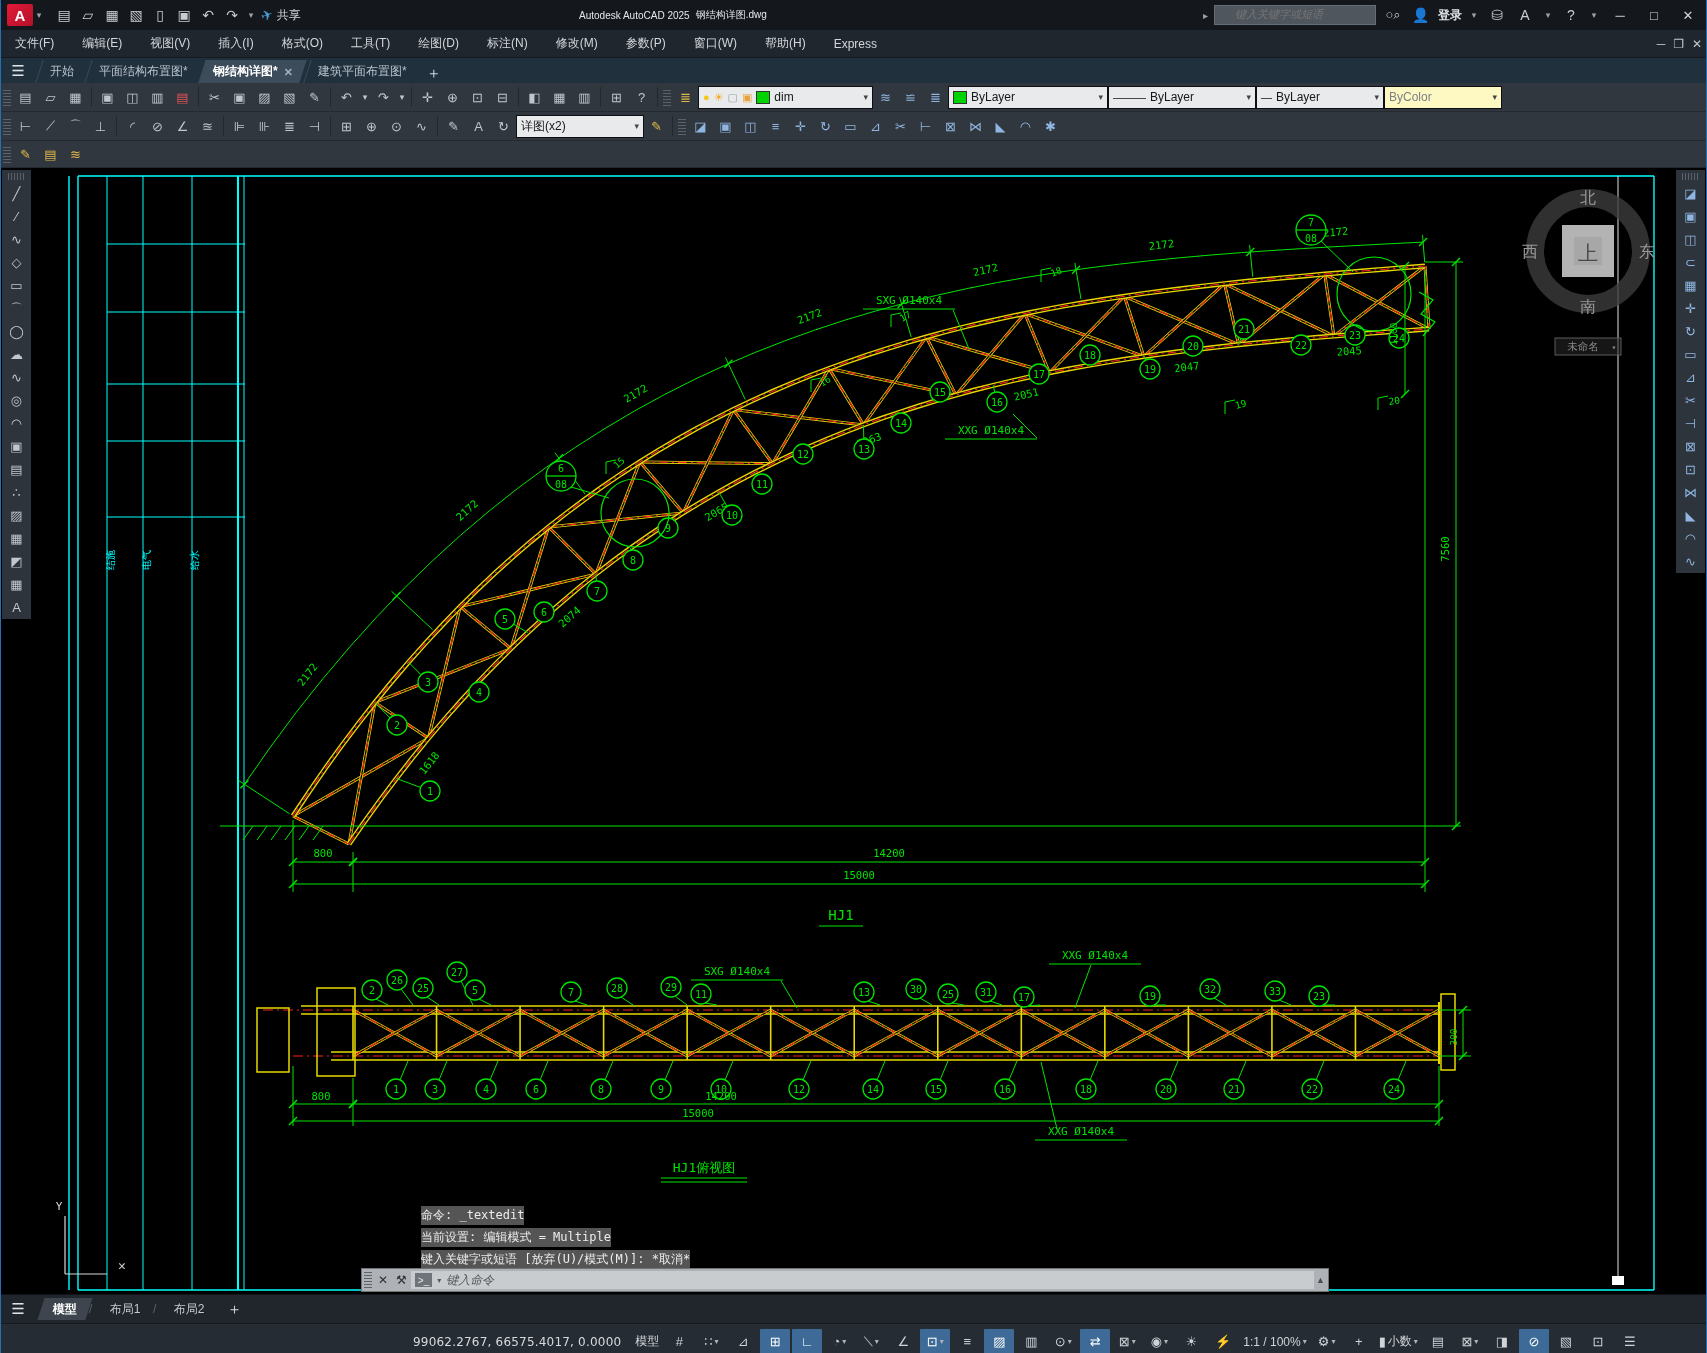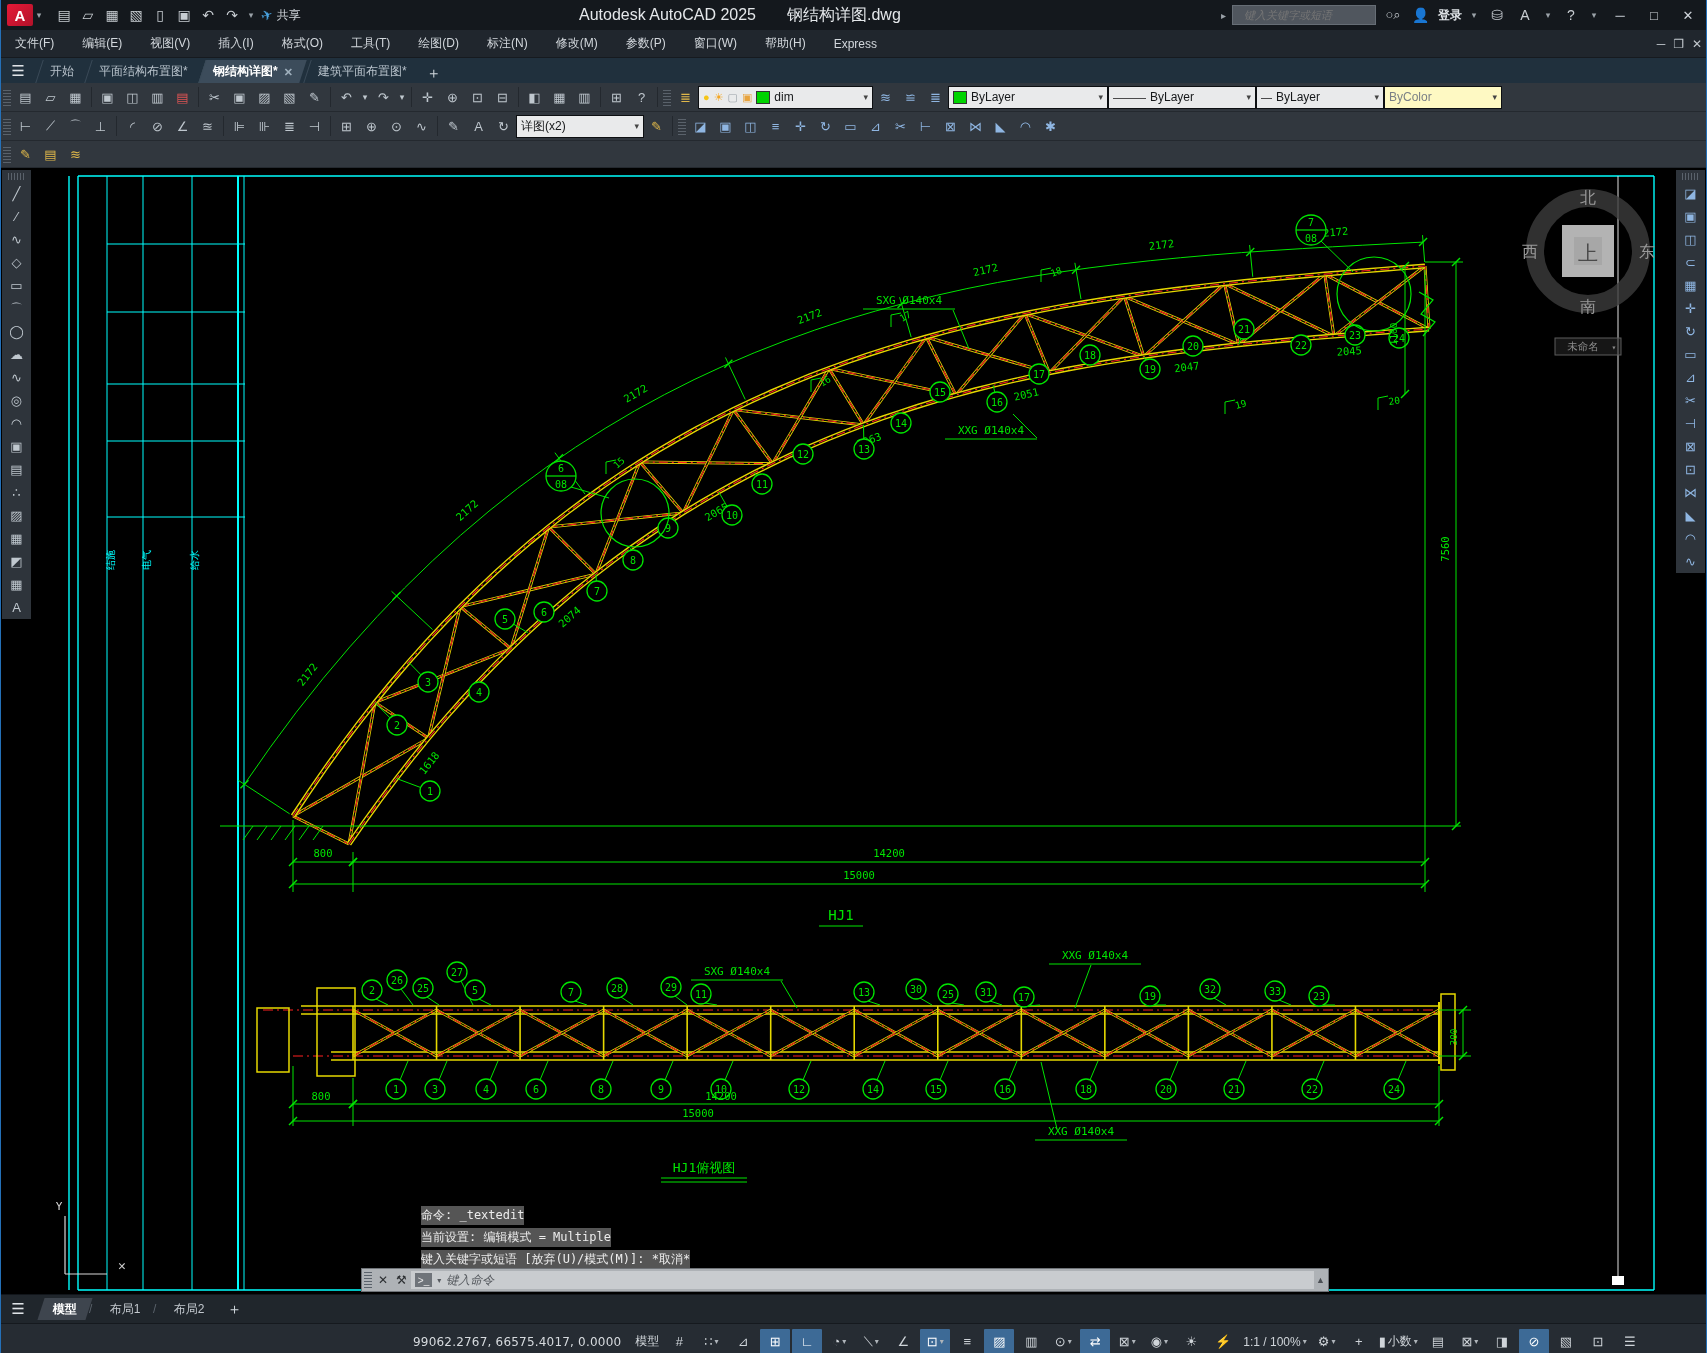--- a/index.html
+++ b/index.html
@@ -6,24 +6,24 @@
   body{width:1707px;height:1353px;overflow:hidden;font-family:"Liberation Sans",sans-serif;
        border-left:1px solid #2470b8;border-right:1px solid #2470b8;box-sizing:border-box;}
   .titlebar{height:30px;background:#14181d;display:flex;align-items:center;position:relative;color:#d7dbe0;}
   .acad-logo{width:26px;height:22px;background:linear-gradient(135deg,#e51937,#b3122a);color:#fff;font-weight:bold;
        font-size:15px;display:flex;align-items:center;justify-content:center;margin-left:6px;border-radius:2px;}
   .qat{display:flex;align-items:center;gap:2px;margin-left:8px;}
   .qicon{width:22px;height:22px;display:flex;align-items:center;justify-content:center;color:#c8cdd2;font-size:14px;}
   .qicon.small{width:12px;font-size:9px;color:#9aa1a8;}
   .share{color:#cfd4da;font-size:12px;display:flex;align-items:center;gap:4px;margin-left:4px;}
   .plane{color:#4aa3e0;font-size:14px;display:inline-block;transform:rotate(-20deg);}
-  .title-center{position:absolute;left:578px;top:0;height:30px;display:flex;align-items:center;font-size:16px;color:#e4e7ea;gap:31px;}
+  .title-center{position:absolute;left:578px;top:0;height:30px;display:flex;align-items:center;font-size:10px;color:#e4e7ea;gap:6px;}
   .tb-right{position:absolute;right:0;top:0;height:30px;display:flex;align-items:center;gap:6px;padding-right:4px;}
   .searchbox{width:120px;height:18px;background:#50565e;border:1px solid #666d75;color:#aeb4bb;font-size:11px;
-       font-style:italic;padding:0 11px;}
+       font-style:italic;padding:0 20px;font-family:Liberation Mono, monospace;}
   .winbtn{width:28px;height:26px;display:flex;align-items:center;justify-content:center;color:#cfd4da;font-size:13px;}
   .menubar{height:27px;background:#20262d;display:flex;align-items:center;color:#d2d7dc;font-size:12px;position:relative;border-bottom:1px solid #161a1f;}
   .menubar .mi{padding:0 14px;height:27px;display:flex;align-items:center;}
   .menu-win{position:absolute;right:4px;display:flex;gap:8px;color:#c3c9cf;font-size:12px;}
   .tabbar{height:25px;background:#20303d;display:flex;align-items:flex-end;color:#b8c2cb;font-size:12px;}
   .hamb{width:34px;height:25px;display:flex;align-items:center;justify-content:center;color:#dfe3e7;font-size:15px;}
   .dtab{height:23px;display:flex;align-items:center;padding:0 10px;gap:6px;border-left:1px solid #3a4a58;transform:skewX(-18deg);margin-left:4px;background:transparent;}
   .dtab>span{transform:skewX(18deg);display:inline-block;white-space:nowrap;}
   .dtab.active{background:#3c4c5b;color:#fff;font-weight:bold;}
   .dtab .x{color:#9fb0bd;font-size:11px;}

